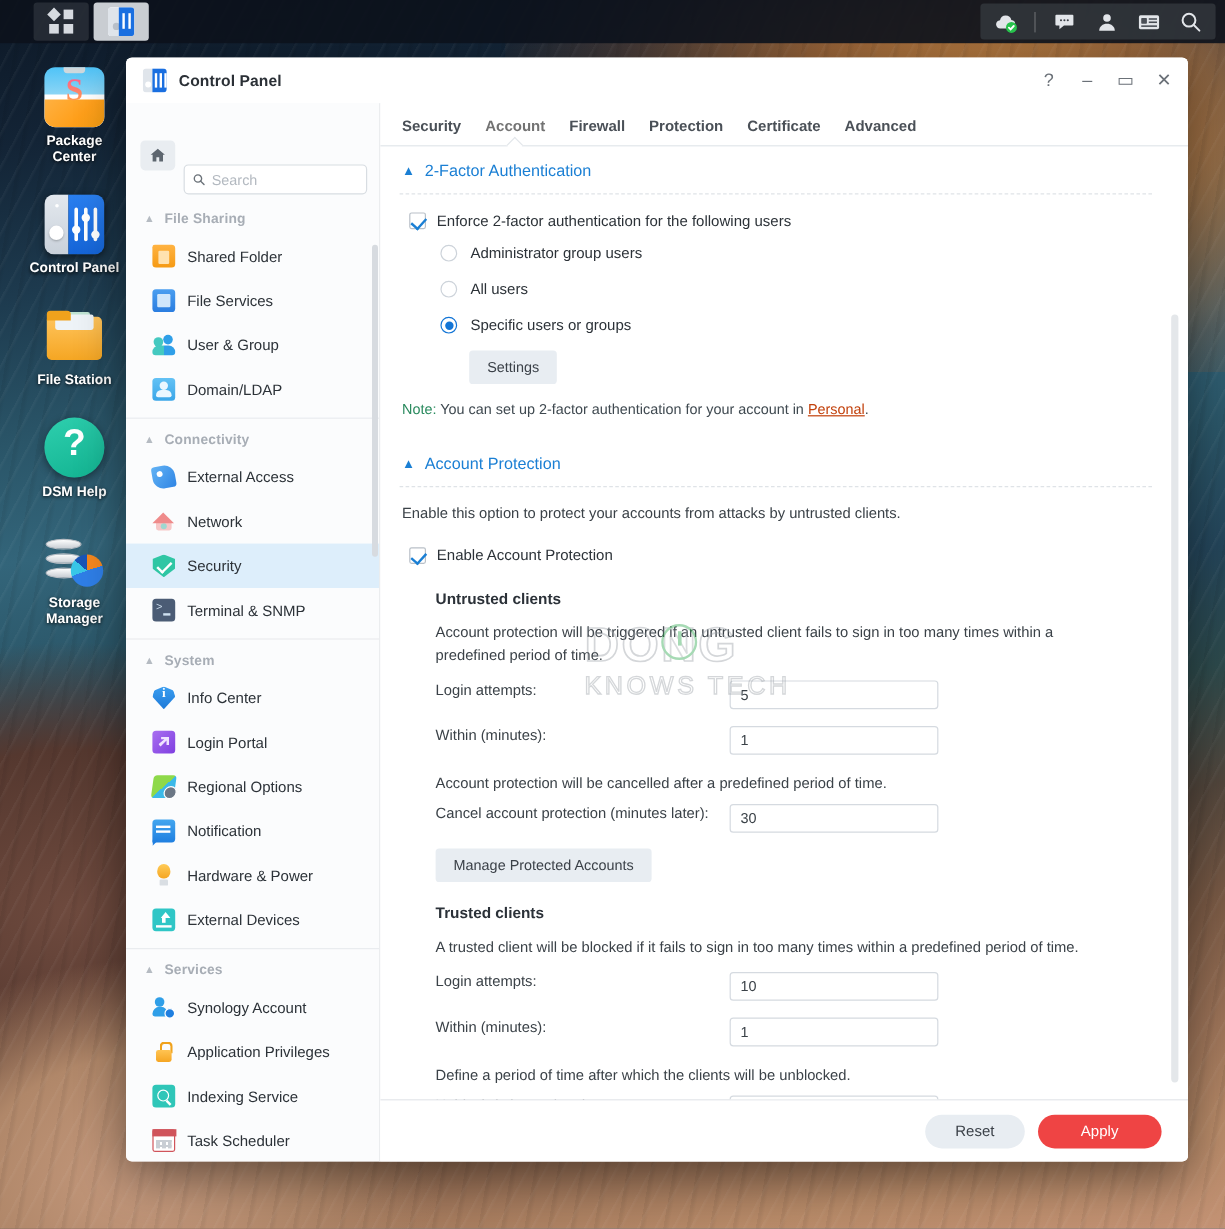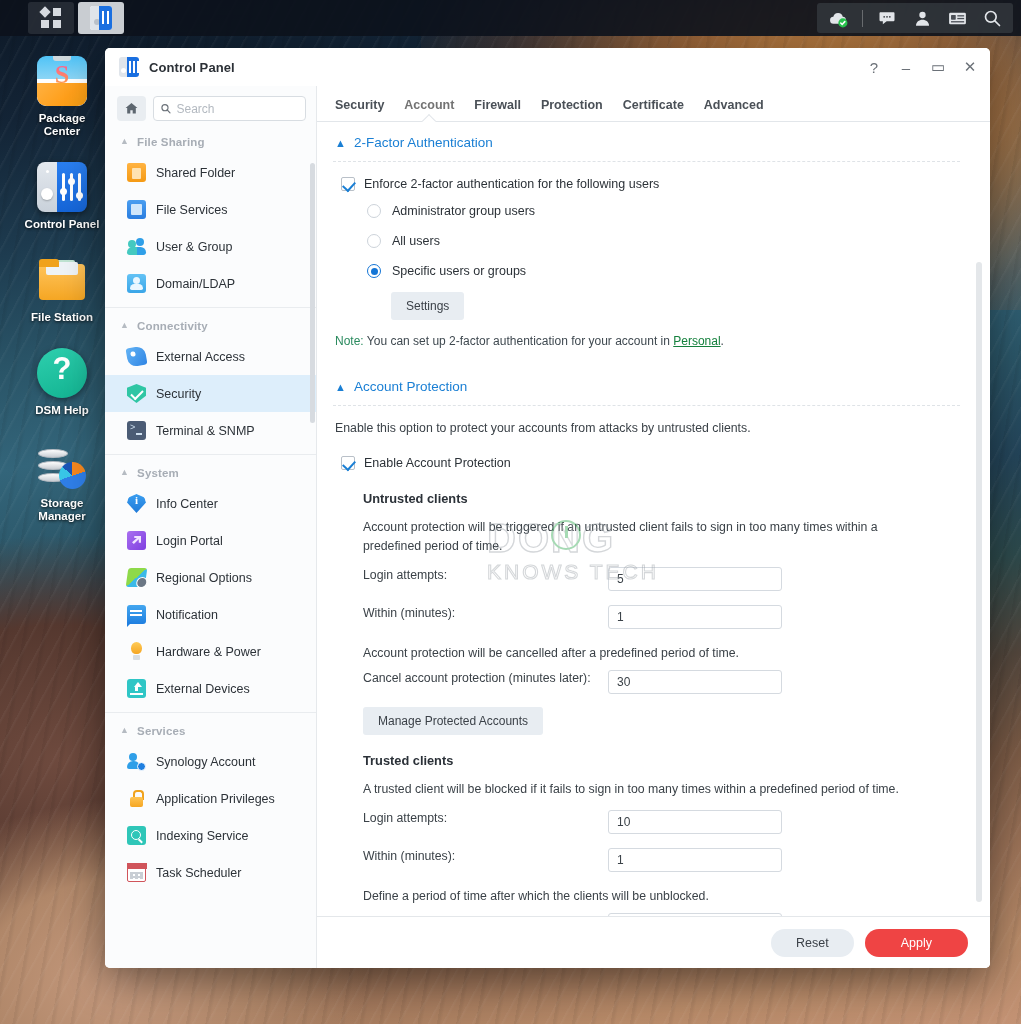--- a/index.html
+++ b/index.html
@@ -193,21 +193,21 @@
     min-height: 0;
     position: relative;
   }
   #sb-top { padding: 10px 10px 8px 12px; display: flex; align-items: center; gap: 7px; }
   #homebtn {
     width: 29px; height: 25px; border-radius: 4px; background: #e9edf1;
     display:flex; align-items:center; justify-content:center;
   }
   #searchbox {
     flex: 1; height: 25px; border: 1px solid #d8dde2; border-radius: 4px; background: #fff;
-    display: flex; align-items: center; padding: 0 6px; gap: 5px;
+    display: flex; align-items: center; padding: 0 6px; gap: 5px; margin-top: 41px;
   }
   #searchbox input {
     border: 0; outline: 0; font-size: 12px; color: #555; width: 100%;
     font-family: "Liberation Sans", sans-serif; background: transparent;
   }
   #searchbox input::placeholder { color: #b3b9c0; }
 
   #sb-scroll { flex: 1; overflow: hidden; padding-bottom: 4px; position: relative; }
   .sb-group { }
   .sb-group + .sb-group { border-top: 1px solid #e9ecef; margin-top: 5px; padding-top: 5px; }
@@ -350,21 +350,21 @@
   .radio-row .lbl { font-size: 12.5px; color: #2c3238; }
 
   .btn-grey {
     display: inline-block;
     background: #e8edf2; color: #3b4148; border: 0; border-radius: 3px;
     font-size: 12px; padding: 7px 15px; font-family: "Liberation Sans", sans-serif;
   }
 
   .note { font-size: 12px; color: #3f4950; padding: 14px 0 6px 2px; }
   .note .k { color: #2a8a5e; }
-  .note a { color: #15803d; }
+  .note a { color: #c2410c; }
 
   .para { font-size: 12.3px; color: #3b4248; line-height: 18px; padding: 13px 0 4px 2px; }
   .sub-h { font-size: 12.8px; font-weight: 700; color: #2b3138; padding: 16px 0 2px 30px; }
   .sub-p { font-size: 12.3px; color: #3b4248; line-height: 19px; padding: 10px 0 4px 30px; max-width: 600px; }
 
   .field-row { display: flex; align-items: flex-start; padding: 7px 0 7px 30px; }
   .field-row .flbl { font-size: 12.3px; color: #3b4248; width: 245px; flex: 0 0 245px; line-height: 17px; }
   .field-row input.fin {
     width: 174px; height: 24px; border: 1px solid #d5dae0; border-radius: 3px;
     font-size: 12px; color: #3b4248; padding: 0 8px; outline: none;
@@ -588,20 +588,26 @@
 
           <div class="sb-group">
             <div class="sb-head">
               <span class="chev">▲</span>
               <span>Connectivity</span>
             </div>
             <div class="sb-item">
               <span class="sb-ico g-extaccess"></span>
               <span>External Access</span>
             </div>
+            <div class="sb-item">
+              <span class="sb-ico g-network">
+                  <i></i>
+                </span>
+              <span>Network</span>
+            </div>
             <div class="sb-item sel">
               <span class="sb-ico g-security"></span>
               <span>Security</span>
             </div>
             <div class="sb-item">
               <span class="sb-ico g-terminal"></span>
               <span>Terminal &amp; SNMP</span>
             </div>
           </div>
 

